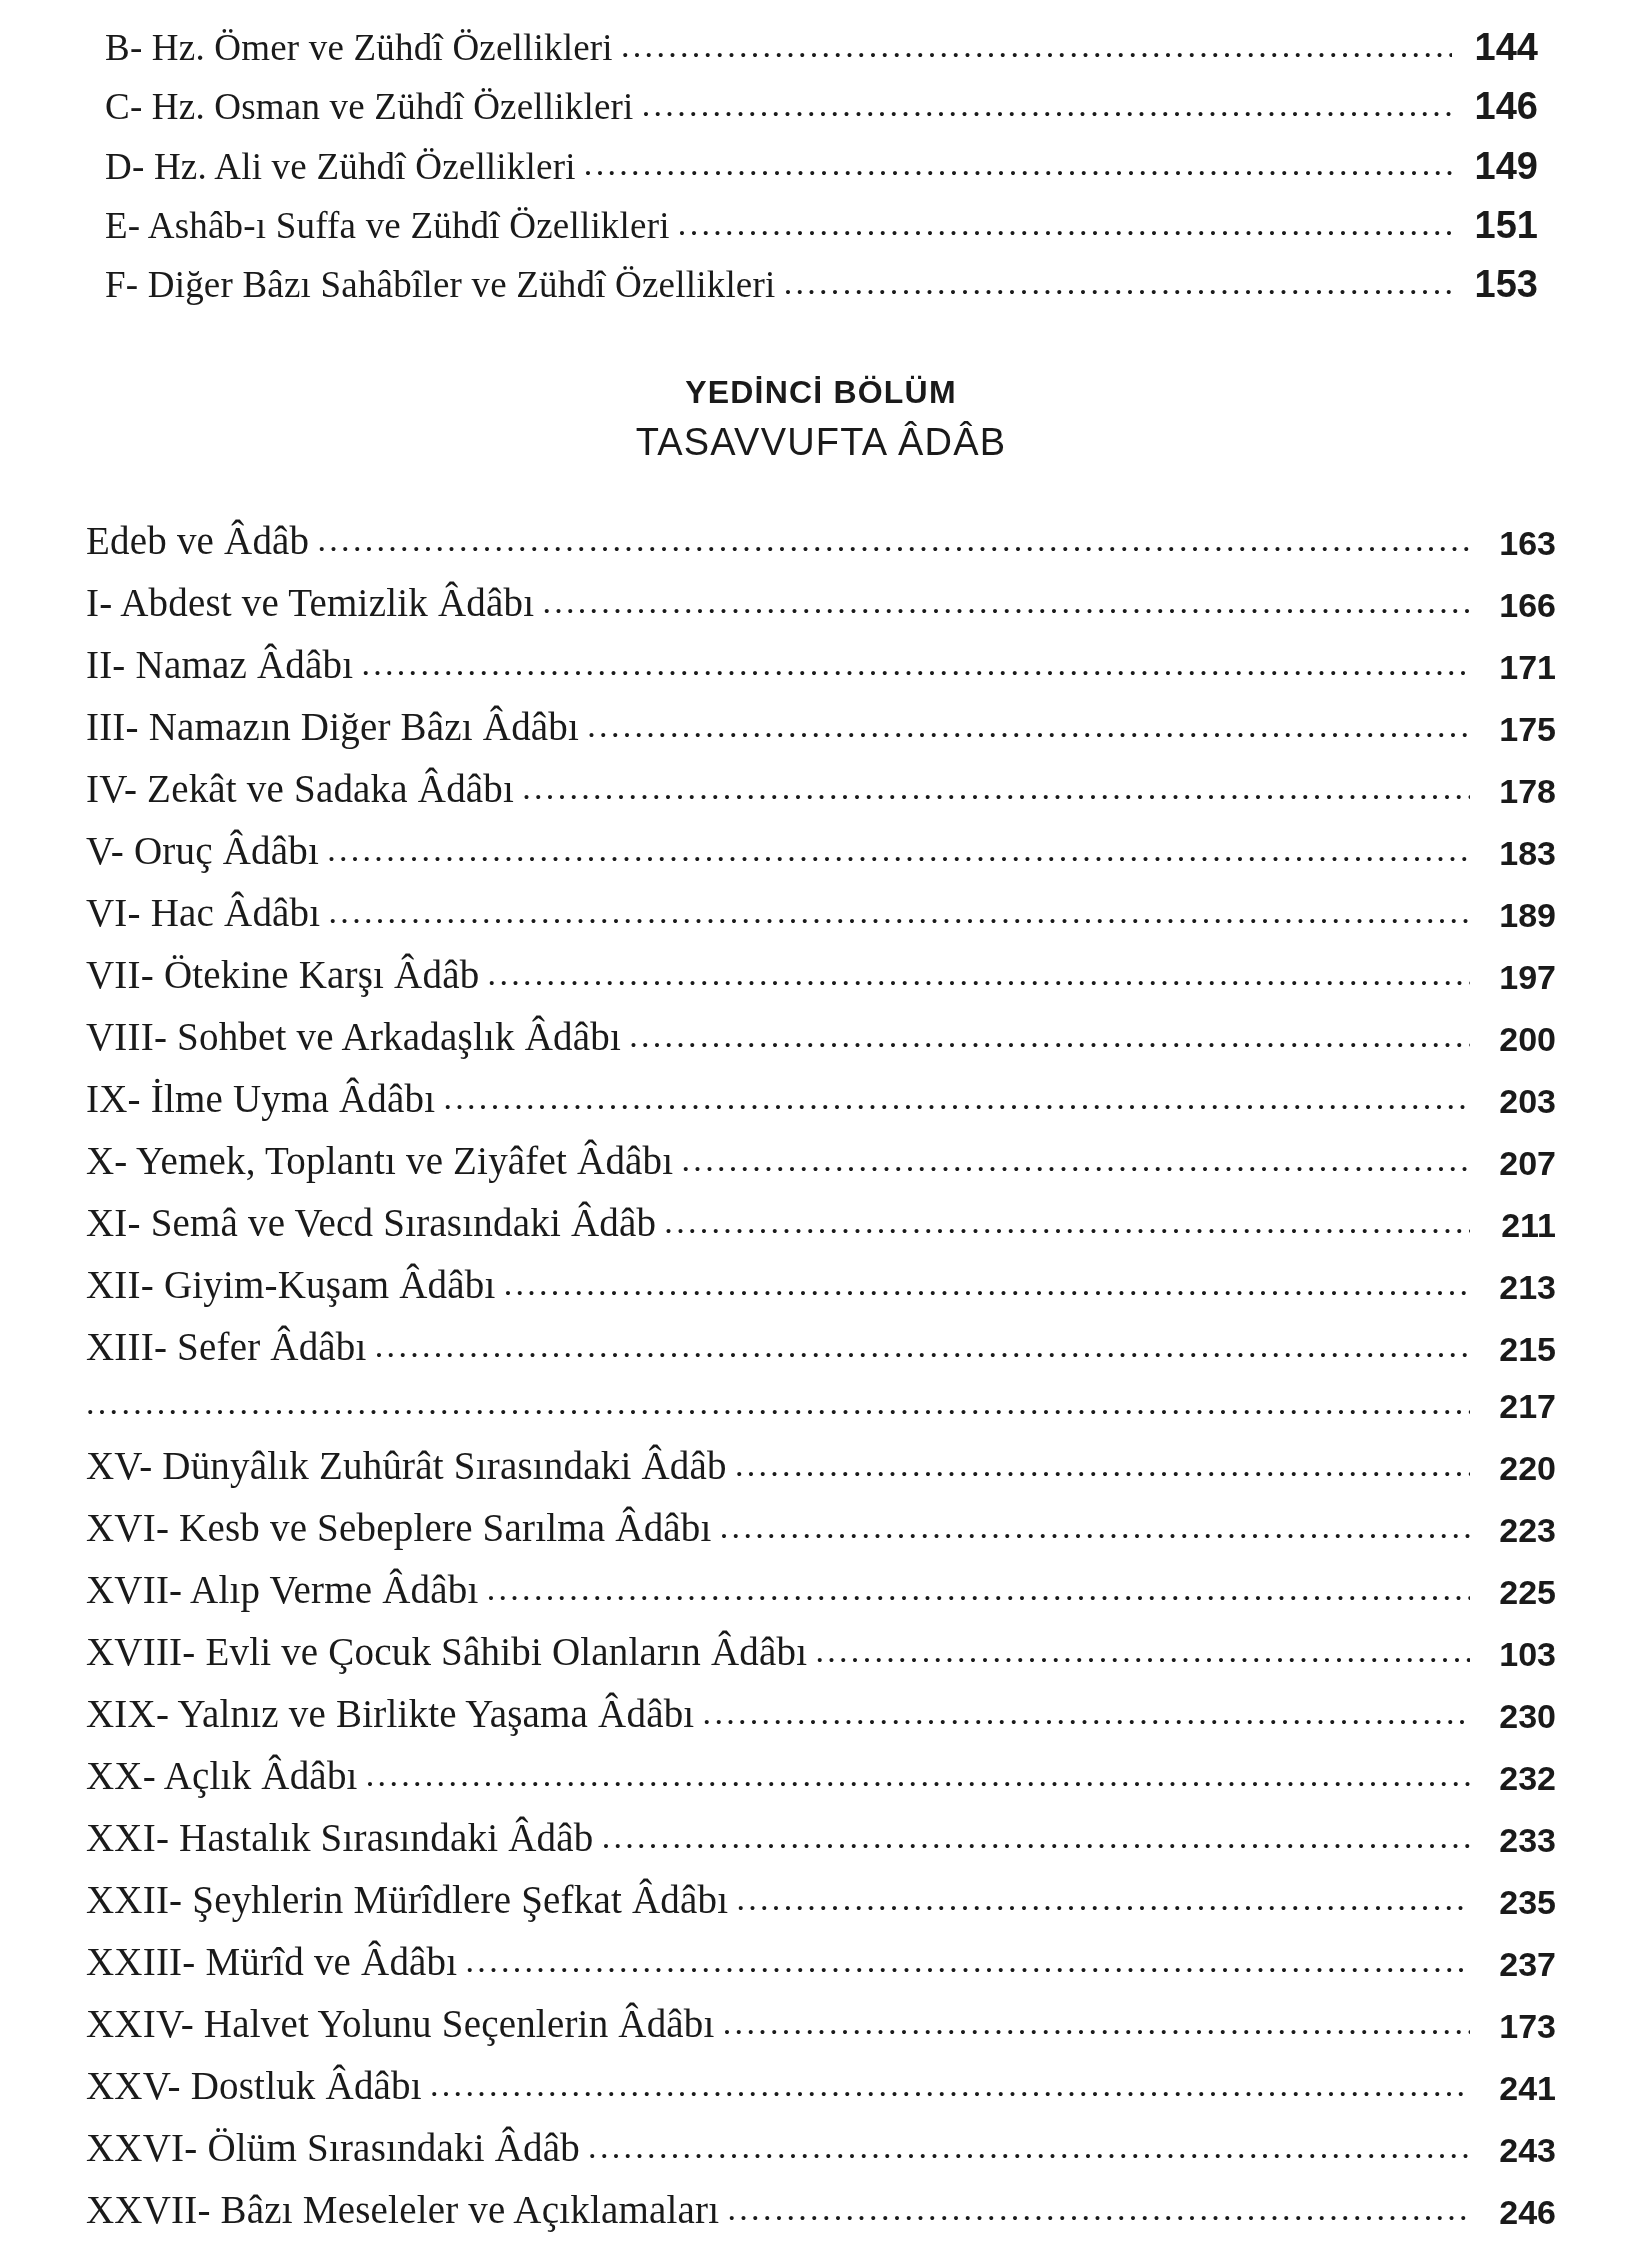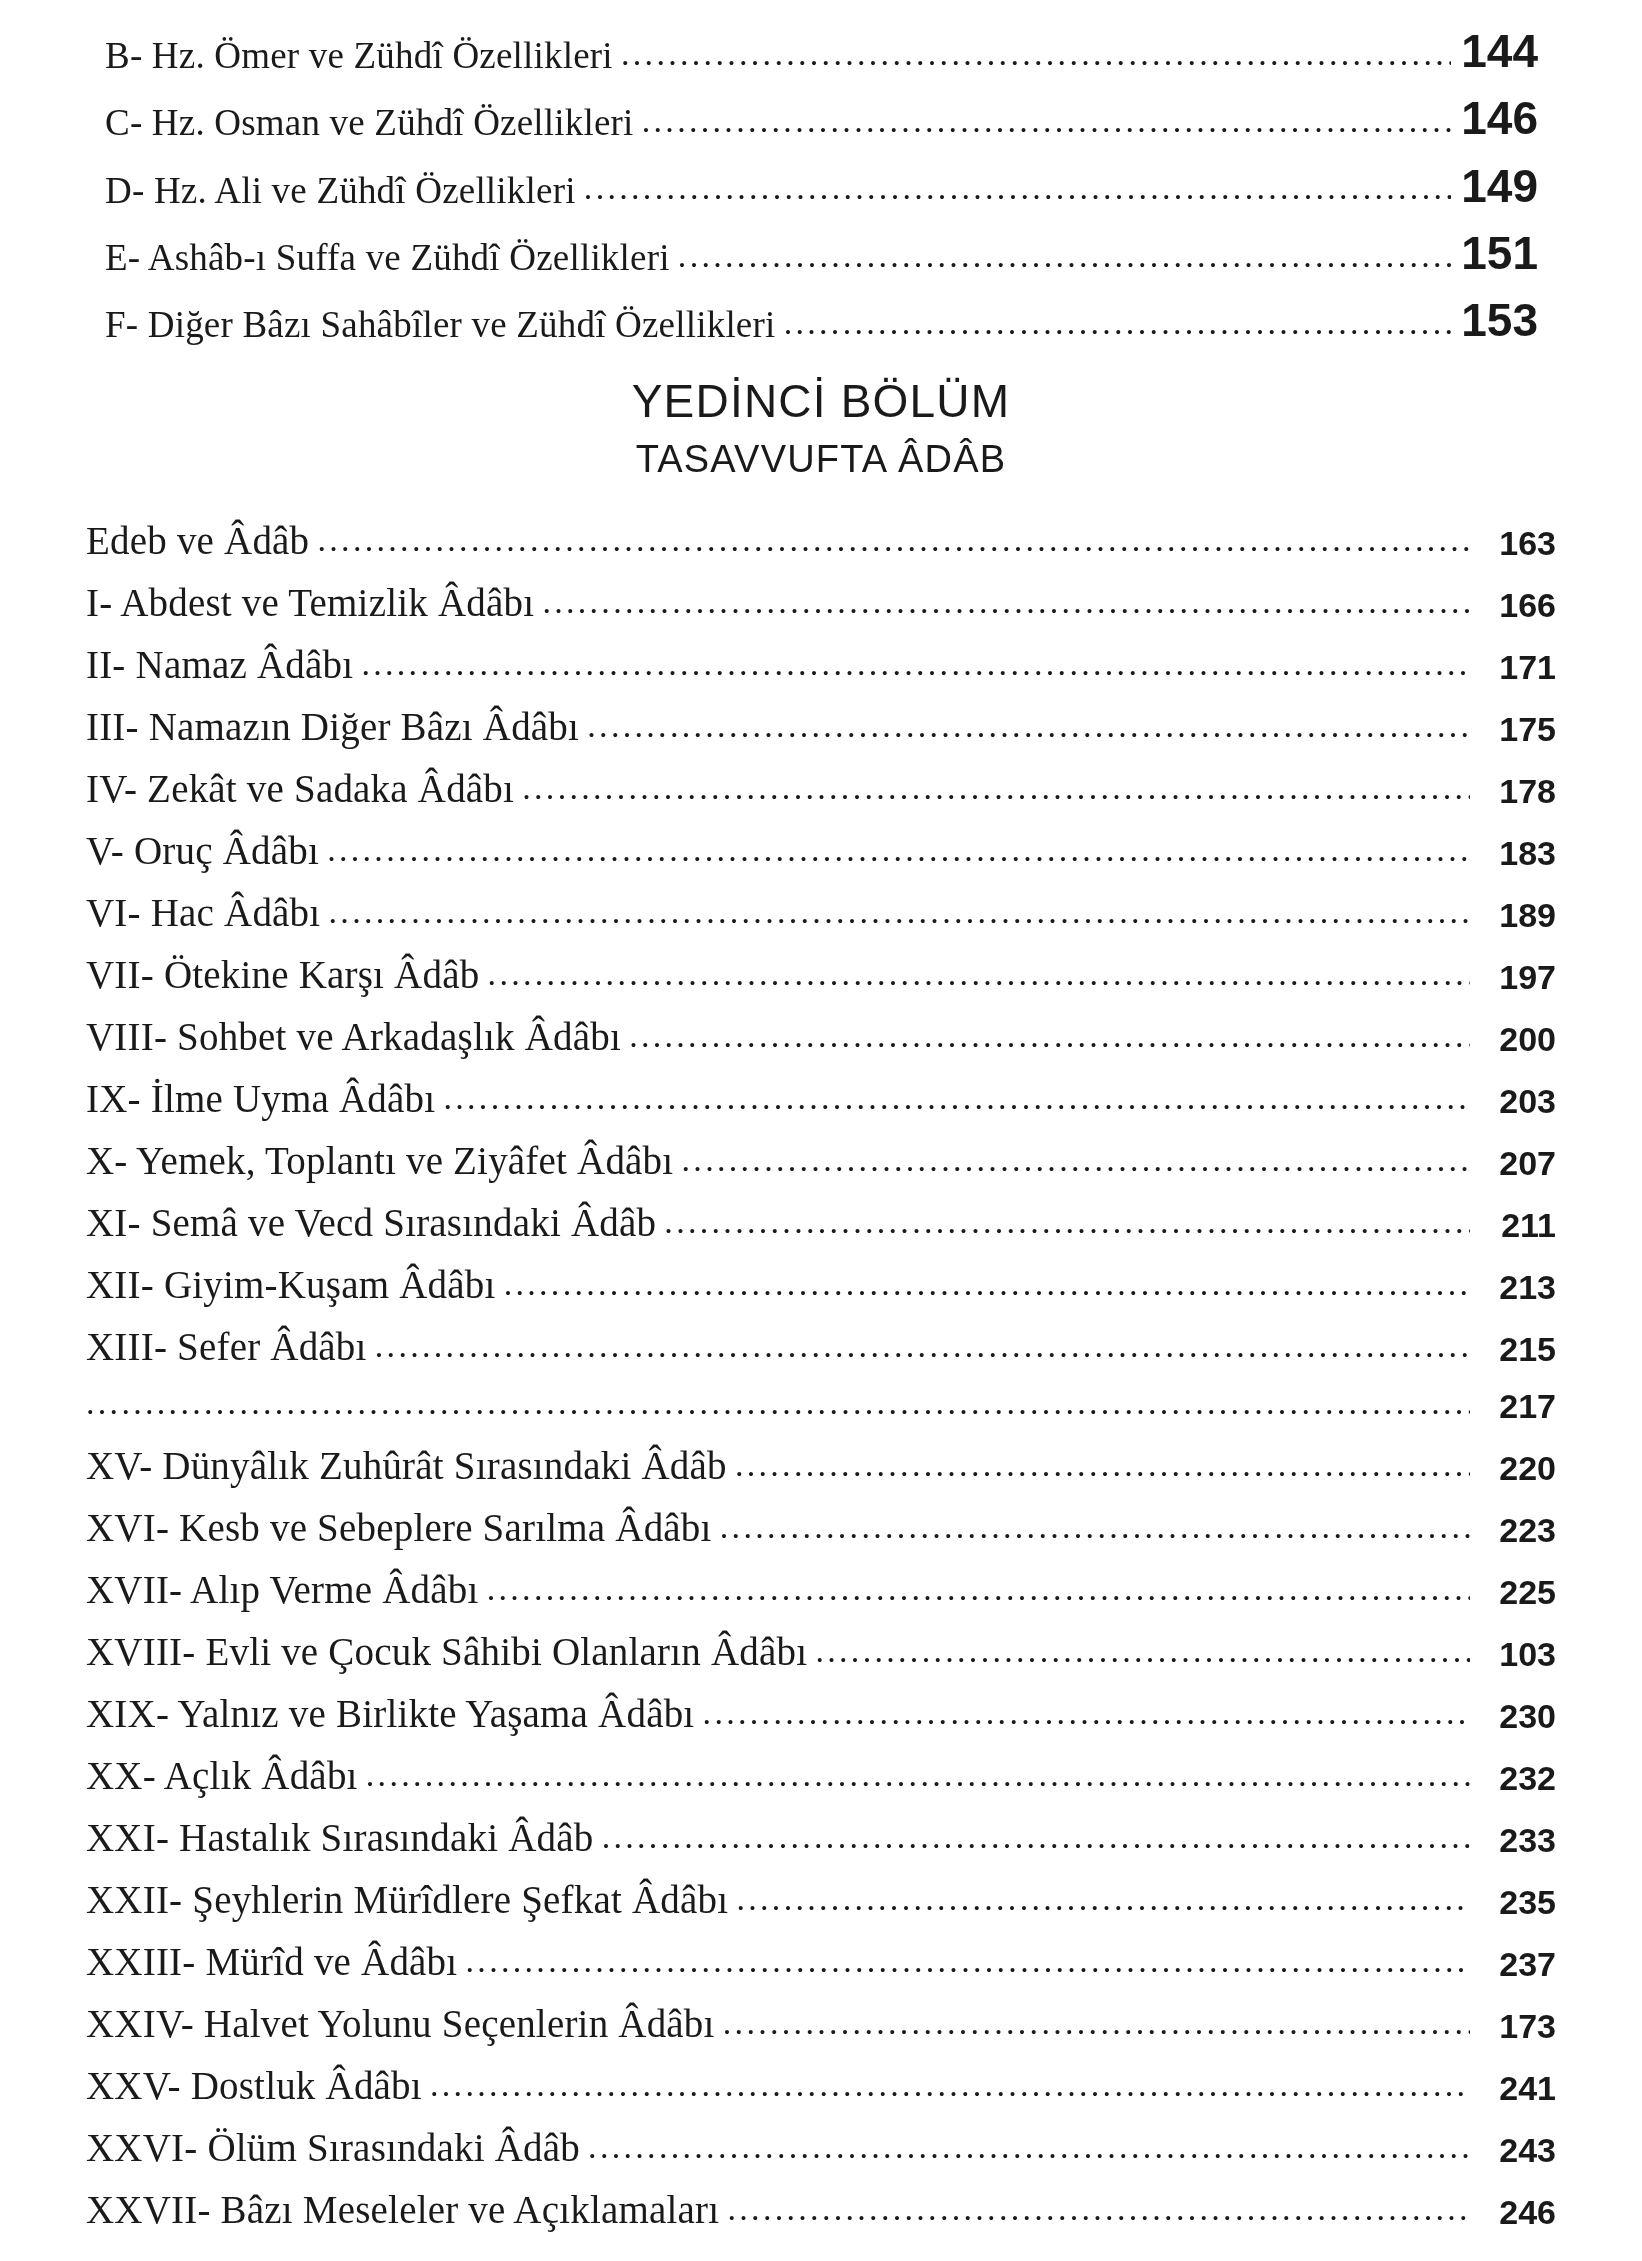--- a/index.html
+++ b/index.html
@@ -54,35 +54,35 @@
     position: relative;
     top: -3.3px;
   }
   .toc-line .page-num {
     flex: 0 0 auto;
     padding-left: 10px;
     text-align: right;
     min-width: 76px;
     font-weight: bold;
     font-family: "Liberation Sans", sans-serif;
-    font-size: 46px;
+    font-size: 38px;
   }
 
   
   .chapter-head {
     position: absolute;
     left: 0;
     top: 374px;
     width: 1642px;
     text-align: center;
   }
   .chapter-head .ch-title {
     font-family: "Liberation Sans", sans-serif;
-    font-weight: normal;
-    font-size: 46px;
+    font-weight: bold;
+    font-size: 32px;
     letter-spacing: 1.2px;
     margin-bottom: 10px;
   }
   .chapter-head .ch-sub {
     font-family: "Liberation Sans", sans-serif;
     font-weight: normal;
     font-size: 38px;
     letter-spacing: 1.2px;
   }
 

